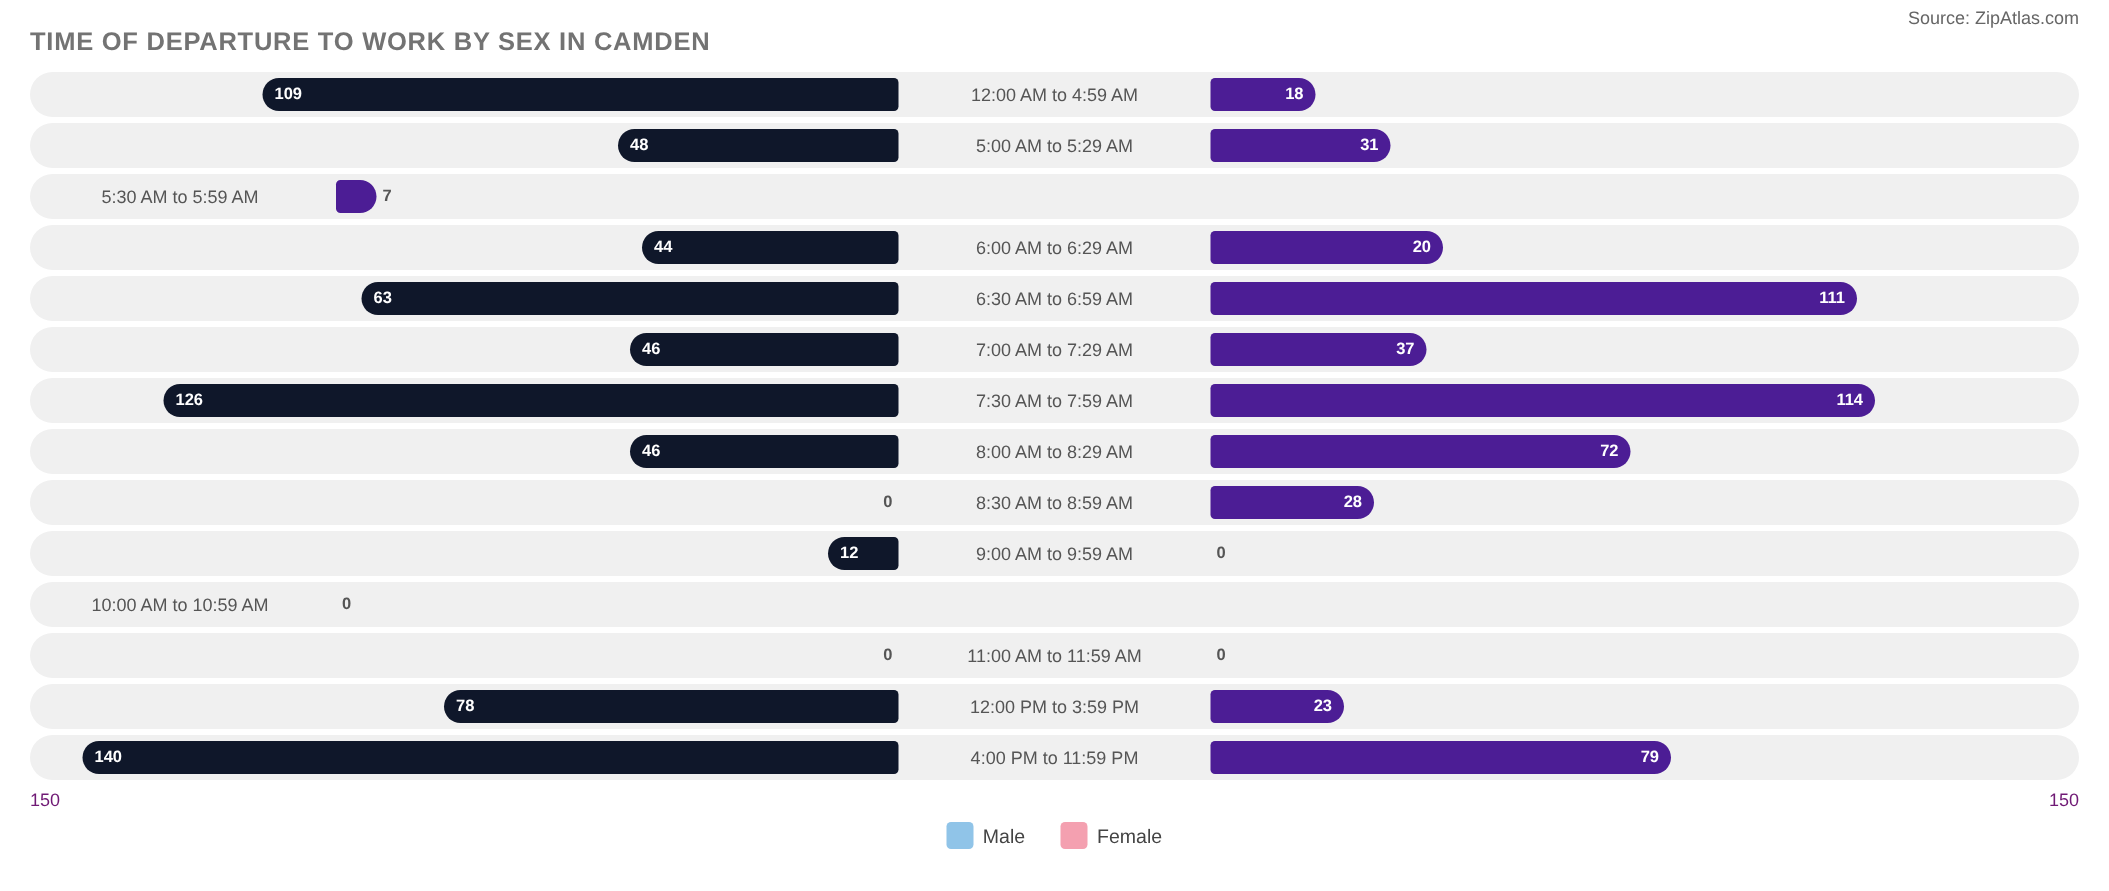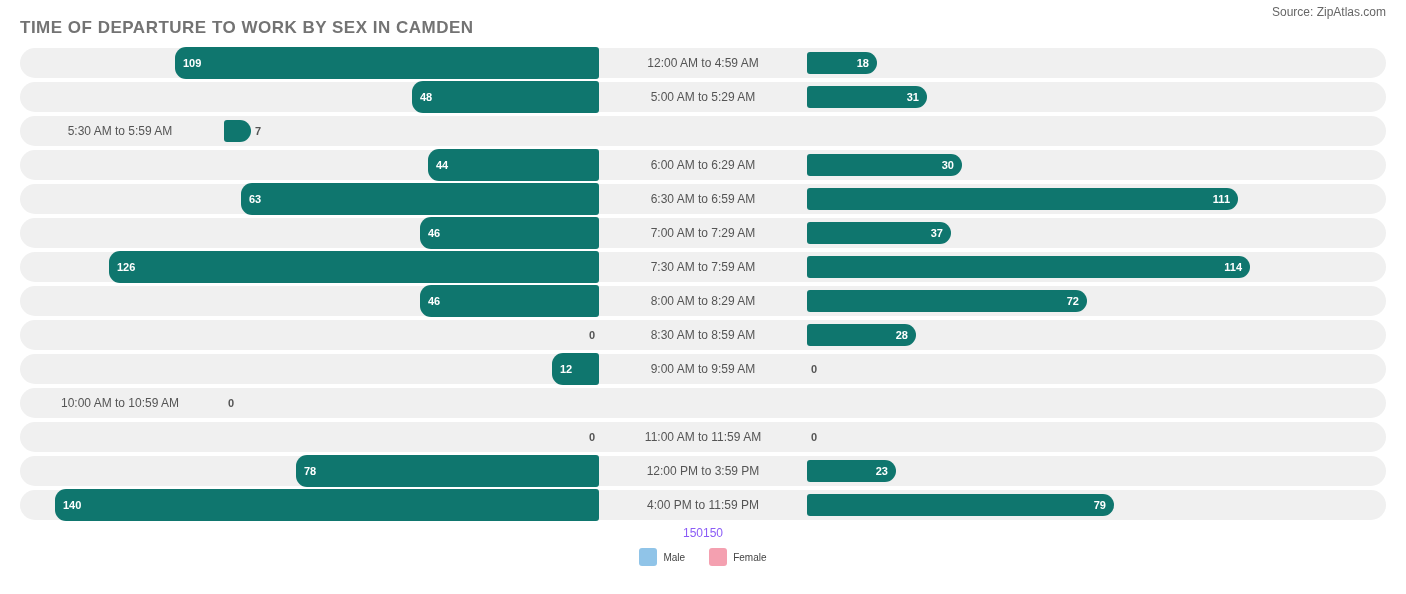--- a/index.html
+++ b/index.html
@@ -81,35 +81,35 @@
     }
     .label-center {
       width: 200px;
       text-align: center;
       font-size: 12px;
       color: #555;
       flex-shrink: 0;
       z-index: 2;
     }
     .bar-male {
-      height: 32px;
-      background: #0f766e;
+      height: 22px;
+      background: #0f172a;
       border-radius: 11px 3px 3px 11px;
       display: flex;
       align-items: center;
       justify-content: flex-start;
       padding-left: 8px;
       font-size: 11px;
       color: #fff;
       font-weight: bold;
       min-width: 0;
     }
     .bar-female {
       height: 22px;
-      background: #0f766e;
+      background: #4c1d95;
       border-radius: 3px 11px 11px 3px;
       display: flex;
       align-items: center;
       justify-content: flex-end;
       padding-right: 8px;
       font-size: 11px;
       color: #fff;
       font-weight: bold;
       min-width: 0;
     }
@@ -130,34 +130,34 @@
       display: flex;
       justify-content: center;
       align-items: center;
       gap: 24px;
       margin-top: 6px;
     }
     .legend-item {
       display: flex;
       align-items: center;
       gap: 6px;
-      font-size: 10px;
+      font-size: 13px;
       color: #444;
     }
     .legend-box {
       width: 18px;
       height: 18px;
       border-radius: 3px;
     }
     .axis-labels {
       display: flex;
-      justify-content: center;
+      justify-content: space-between;
       padding: 2px 0;
       font-size: 12px;
-      color: #8b5cf6;
+      color: #701a75;
     }
   </style>
 </head>
 <body>
 
 <div class="chart-container">
   <div class="chart-title">TIME OF DEPARTURE TO WORK BY SEX IN CAMDEN</div>
   <div class="source">Source: ZipAtlas.com</div>
 
   <div class="chart-area" id="chart-area">
@@ -196,21 +196,21 @@
         </div>
       </div>
       <div class="row">
         <div class="row-bg"></div>
         <div class="row-inner">
           <div class="left-area">
             <div class="bar-male" style="width: 171px;">44</div>
           </div>
           <div class="label-center">6:00 AM to 6:29 AM</div>
           <div class="right-area">
-            <div class="bar-female" style="width: 155px;">30</div>
+            <div class="bar-female" style="width: 155px;">20</div>
           </div>
         </div>
       </div>
       <div class="row">
         <div class="row-bg"></div>
         <div class="row-inner">
           <div class="left-area">
             <div class="bar-male" style="width: 358px;">63</div>
           </div>
           <div class="label-center">6:30 AM to 6:59 AM</div>

